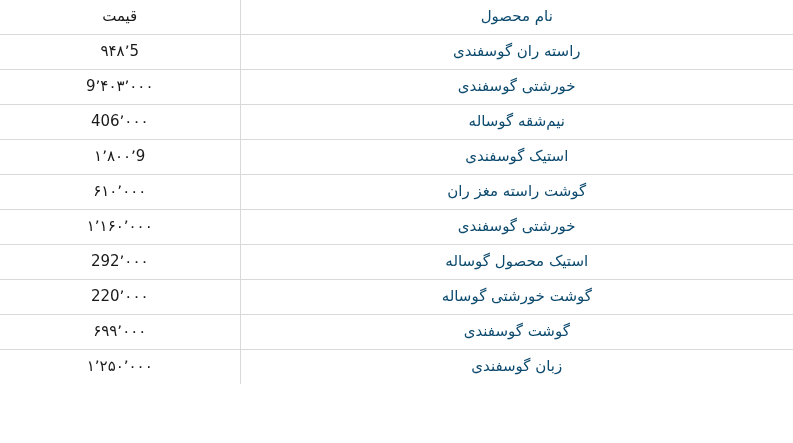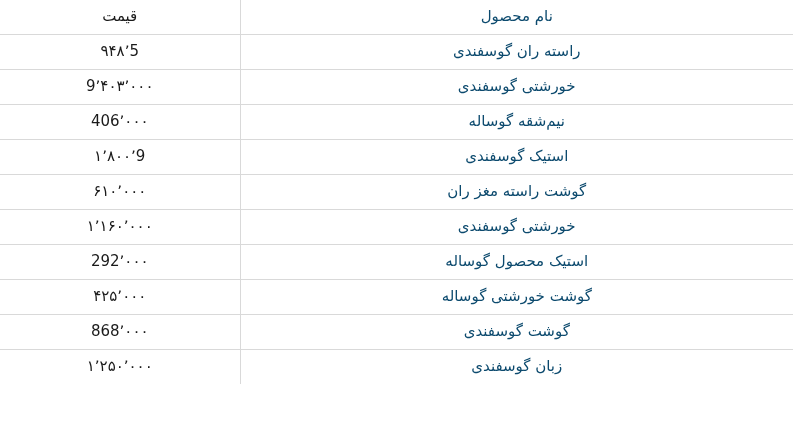--- a/index.html
+++ b/index.html
@@ -86,24 +86,24 @@
       <tr>
         <td class="cell-name">خورشتی گوسفندی</td>
         <td class="cell-price">۱٬۱۶۰٬۰۰۰</td>
       </tr>
       <tr>
         <td class="cell-name">استیک محصول گوساله</td>
         <td class="cell-price">292٬۰۰۰</td>
       </tr>
       <tr>
         <td class="cell-name">گوشت خورشتی گوساله</td>
-        <td class="cell-price">۴۲۵٬۰۰۰</td>
+        <td class="cell-price">220٬۰۰۰</td>
       </tr>
       <tr>
         <td class="cell-name">گوشت گوسفندی</td>
-        <td class="cell-price">868٬۰۰۰</td>
+        <td class="cell-price">۶۹۹٬۰۰۰</td>
       </tr>
       <tr>
         <td class="cell-name">زبان گوسفندی</td>
         <td class="cell-price">۱٬۲۵۰٬۰۰۰</td>
       </tr>
     </tbody>
 </table>
 
 </body></html>

